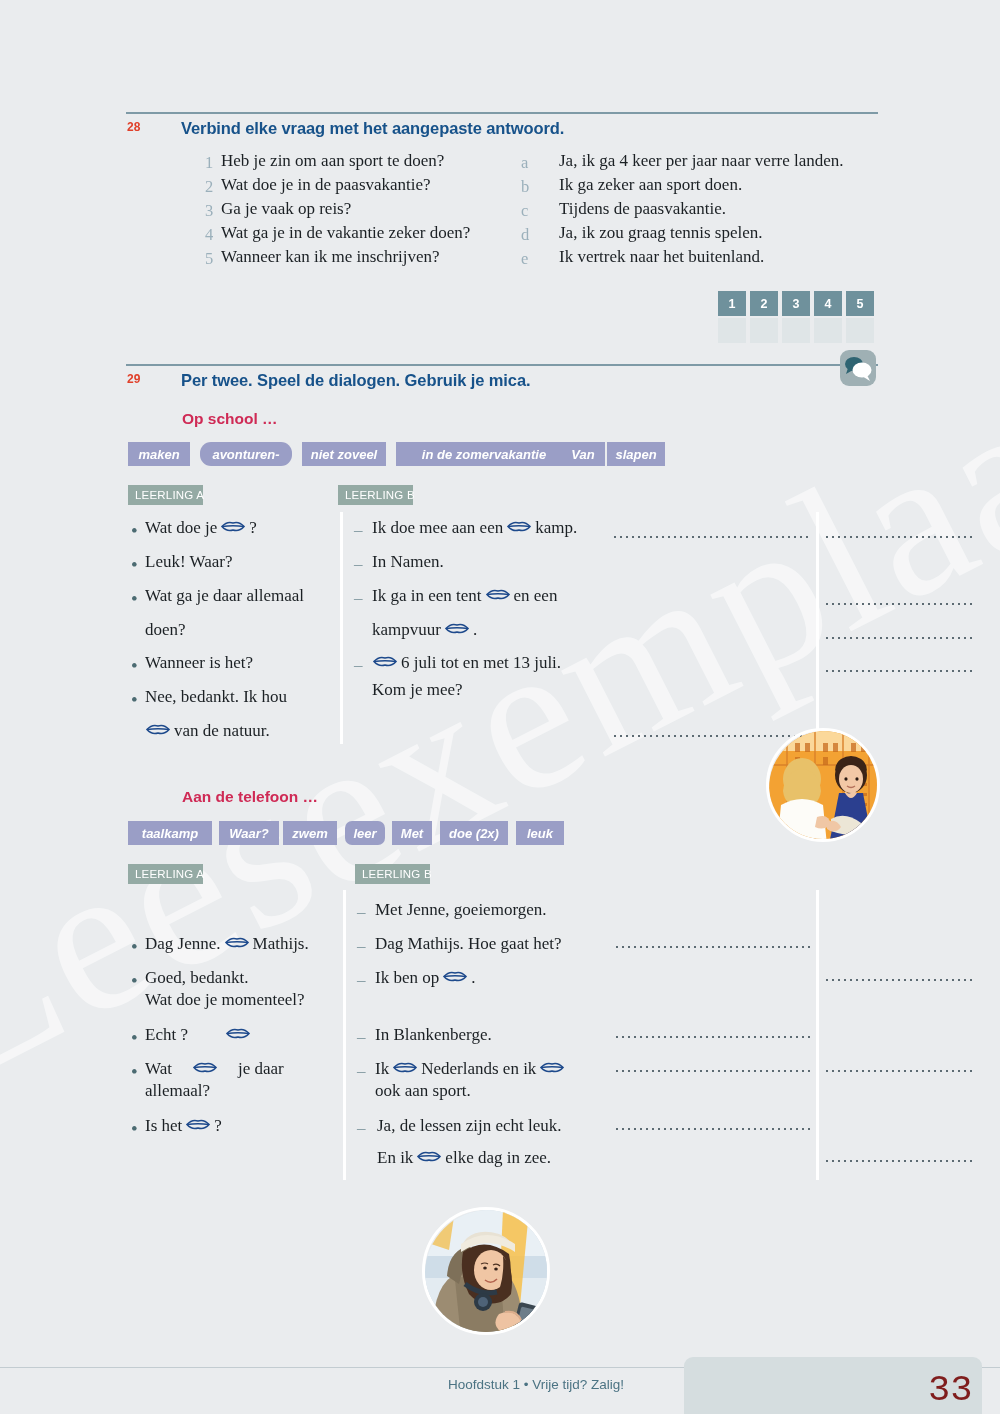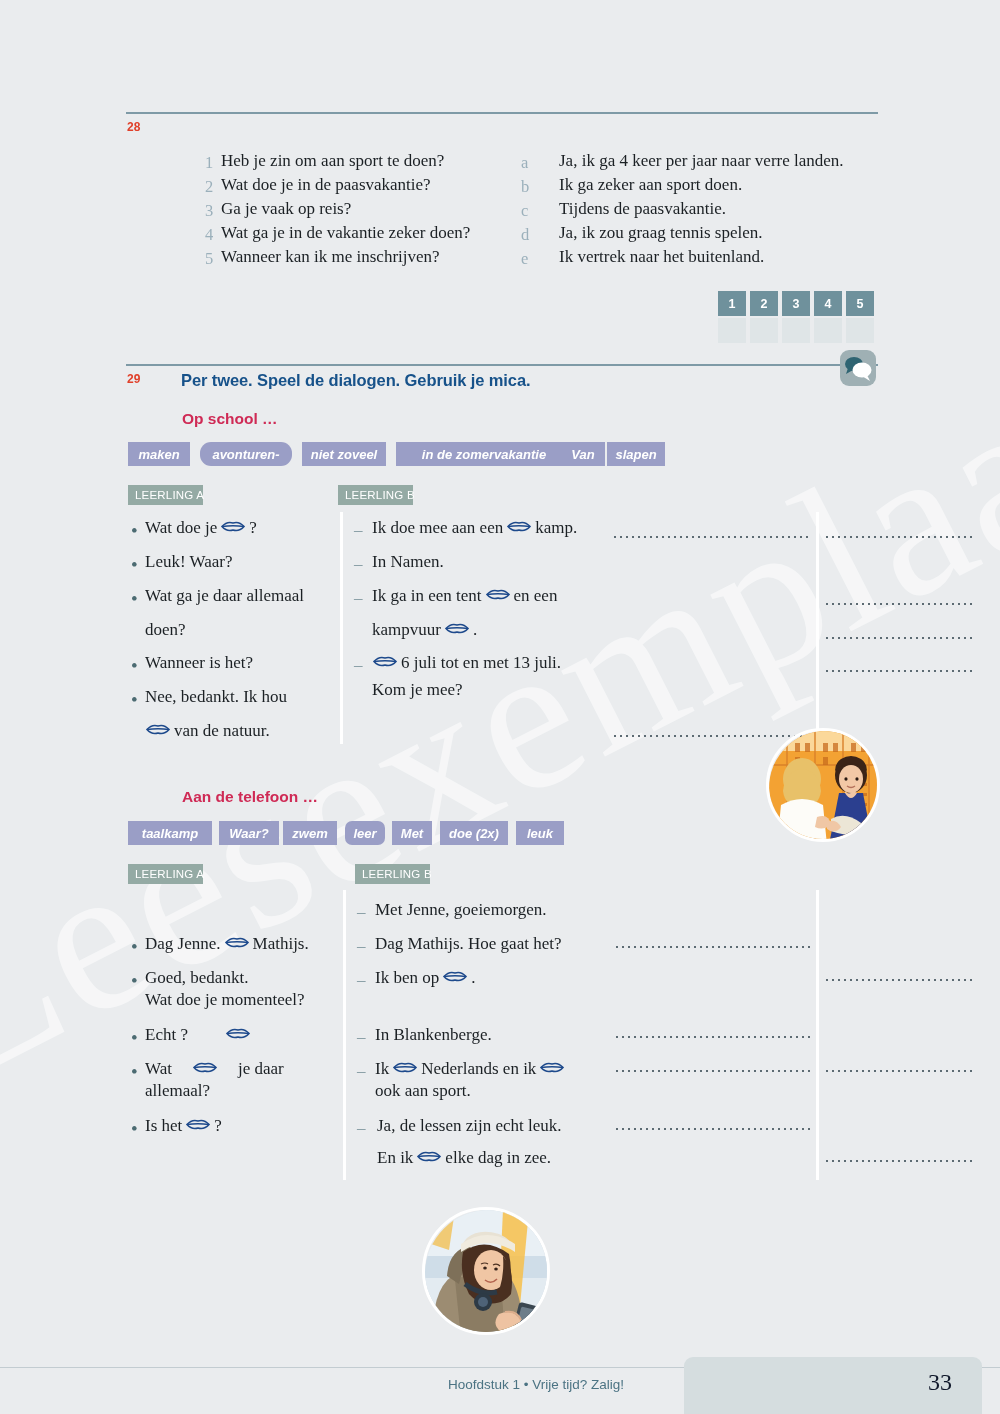--- a/index.html
+++ b/index.html
@@ -135,35 +135,36 @@
     position:absolute;
     font-family:"Liberation Sans",sans-serif;
     font-size:13.5px;color:#4b7383;white-space:nowrap;
   }
   .foot-tab{
     position:absolute;background:#d5dddf;
     border-top-left-radius:9px;border-top-right-radius:9px;
   }
   .foot-page{
     position:absolute;
-    font-family:Liberation Serif, serif;
-    font-size:24px;color:#0f172a;
+    font-family:Liberation Mono, monospace;
+    font-size:37px;color:#7f1d1d;
   }
 </style>
 </head>
 <body>
 
 <div class="watermark">
   <span>Leesexemplaar</span>
 </div>
 
 <div class="page">
 
   <div class="ex-rule" style="left:126px;top:112px;width:752px;"></div>
   <div class="ex-num" style="left:127px;top:120px;">28</div>
+  <div class="ex-title" style="left:181px;top:119px;">Verbind elke vraag met het aangepaste antwoord.</div>
 
   <div>
     <div class="q-marker" style="left:205px;top:153px;">1</div>
     <div class="q-text" style="left:221px;top:151px;">Heb je zin om aan sport te doen?</div>
     <div class="q-marker" style="left:205px;top:177px;">2</div>
     <div class="q-text" style="left:221px;top:175px;">Wat doe je in de paasvakantie?</div>
     <div class="q-marker" style="left:205px;top:201px;">3</div>
     <div class="q-text" style="left:221px;top:199px;">Ga je vaak op reis?</div>
     <div class="q-marker" style="left:205px;top:225px;">4</div>
     <div class="q-text" style="left:221px;top:223px;">Wat ga je in de vakantie zeker doen?</div>

